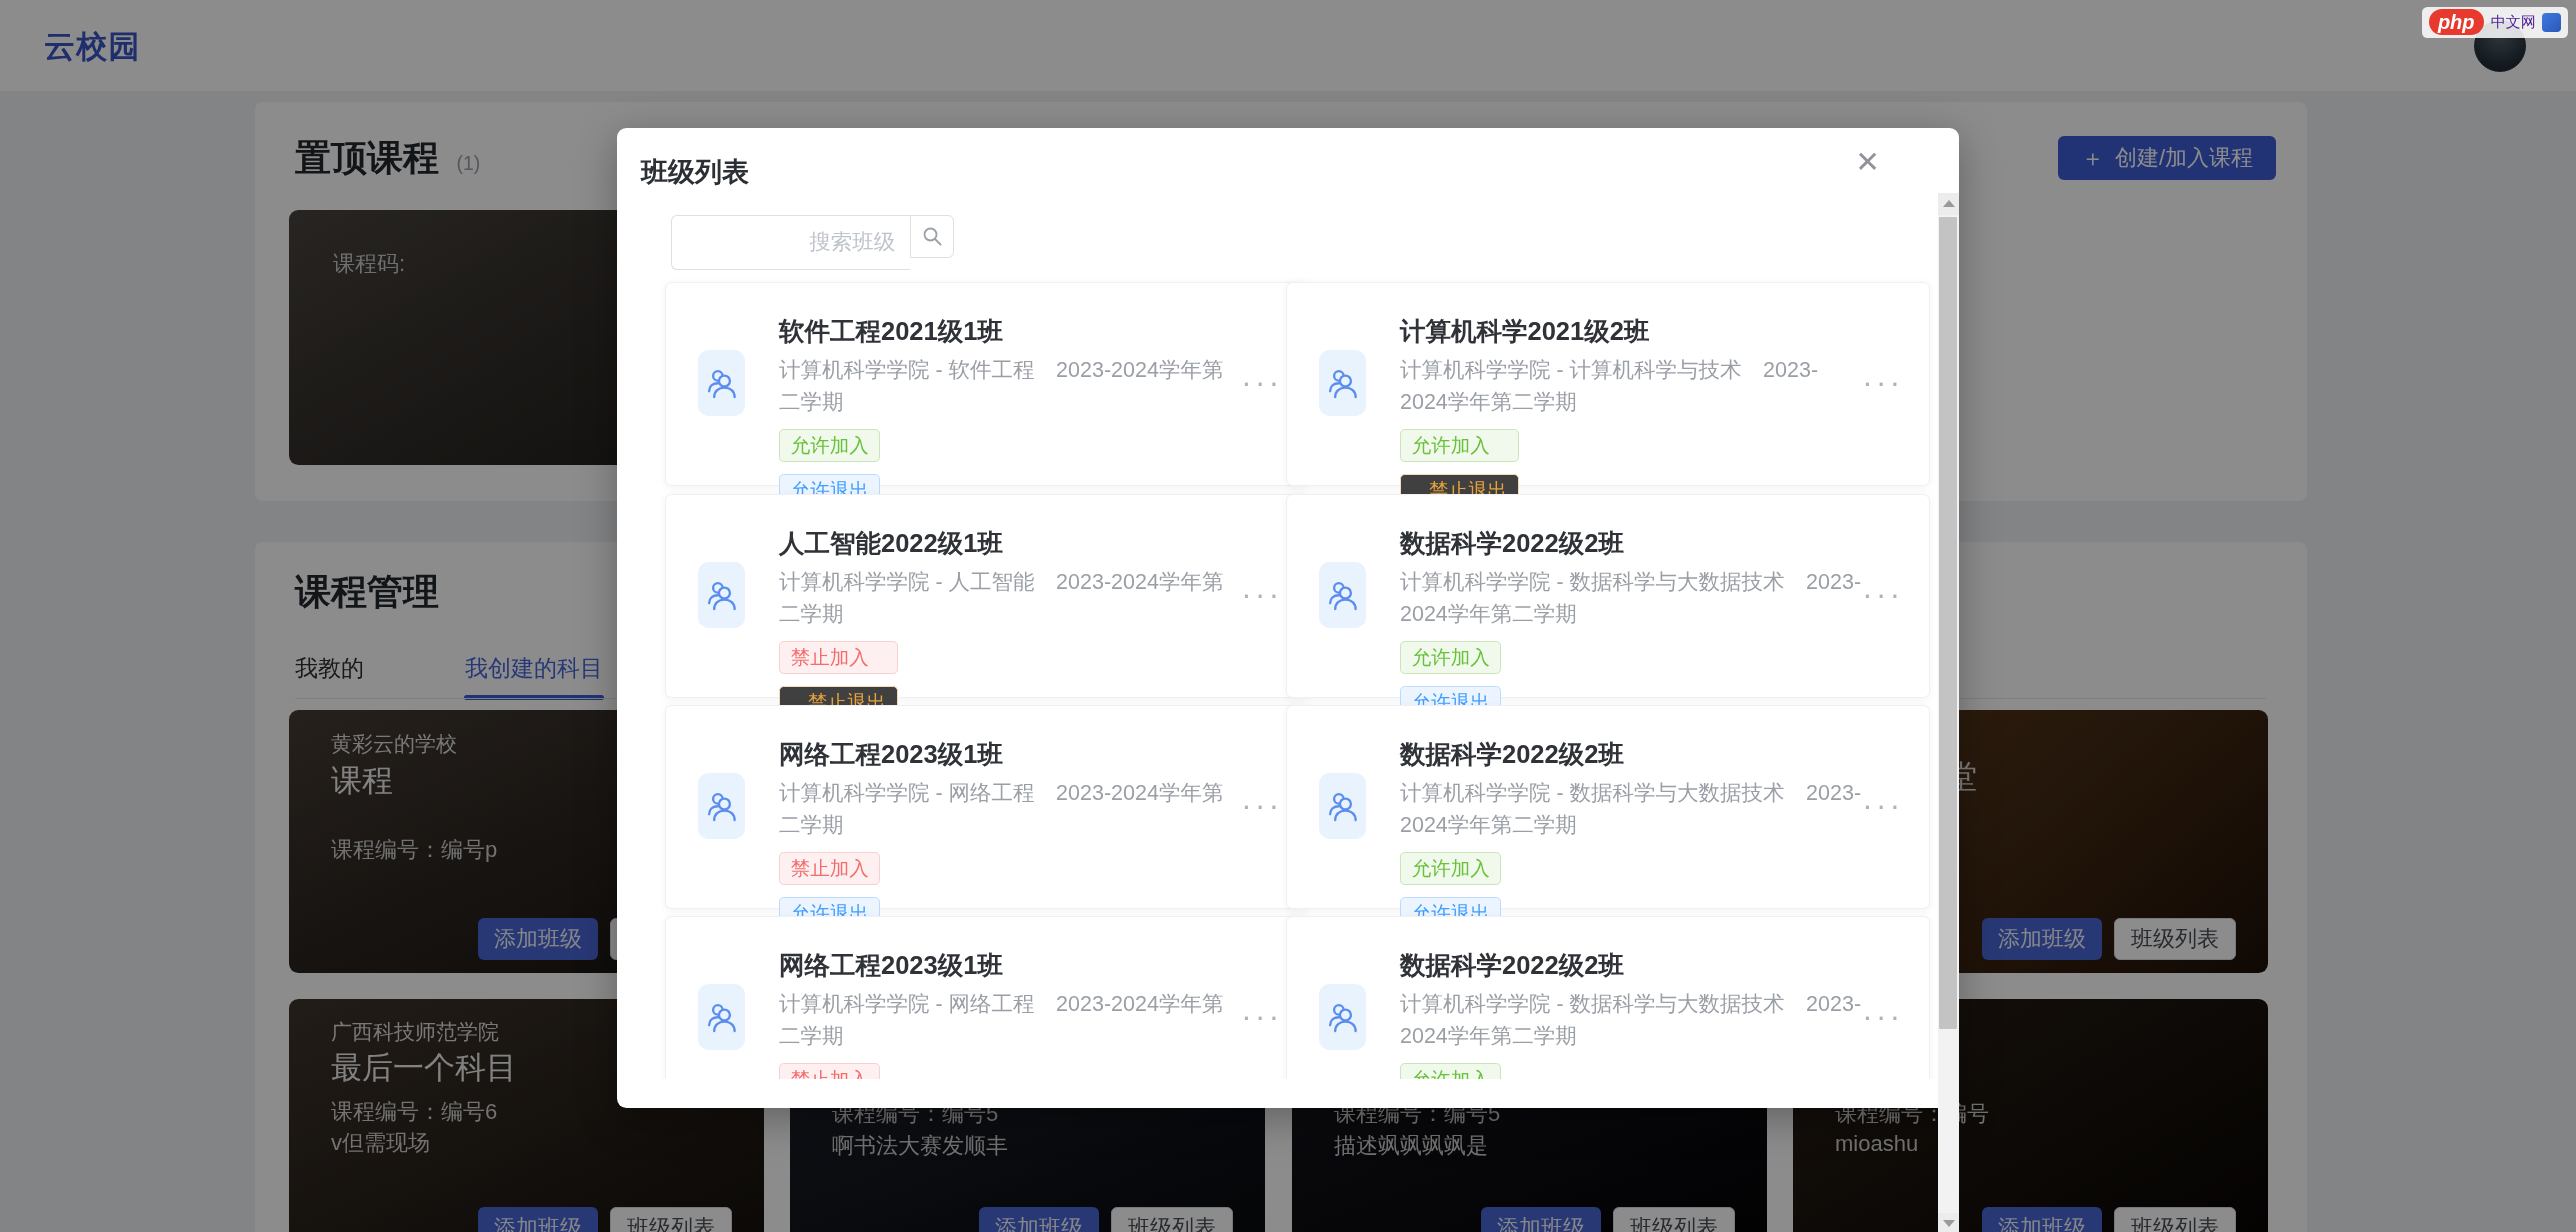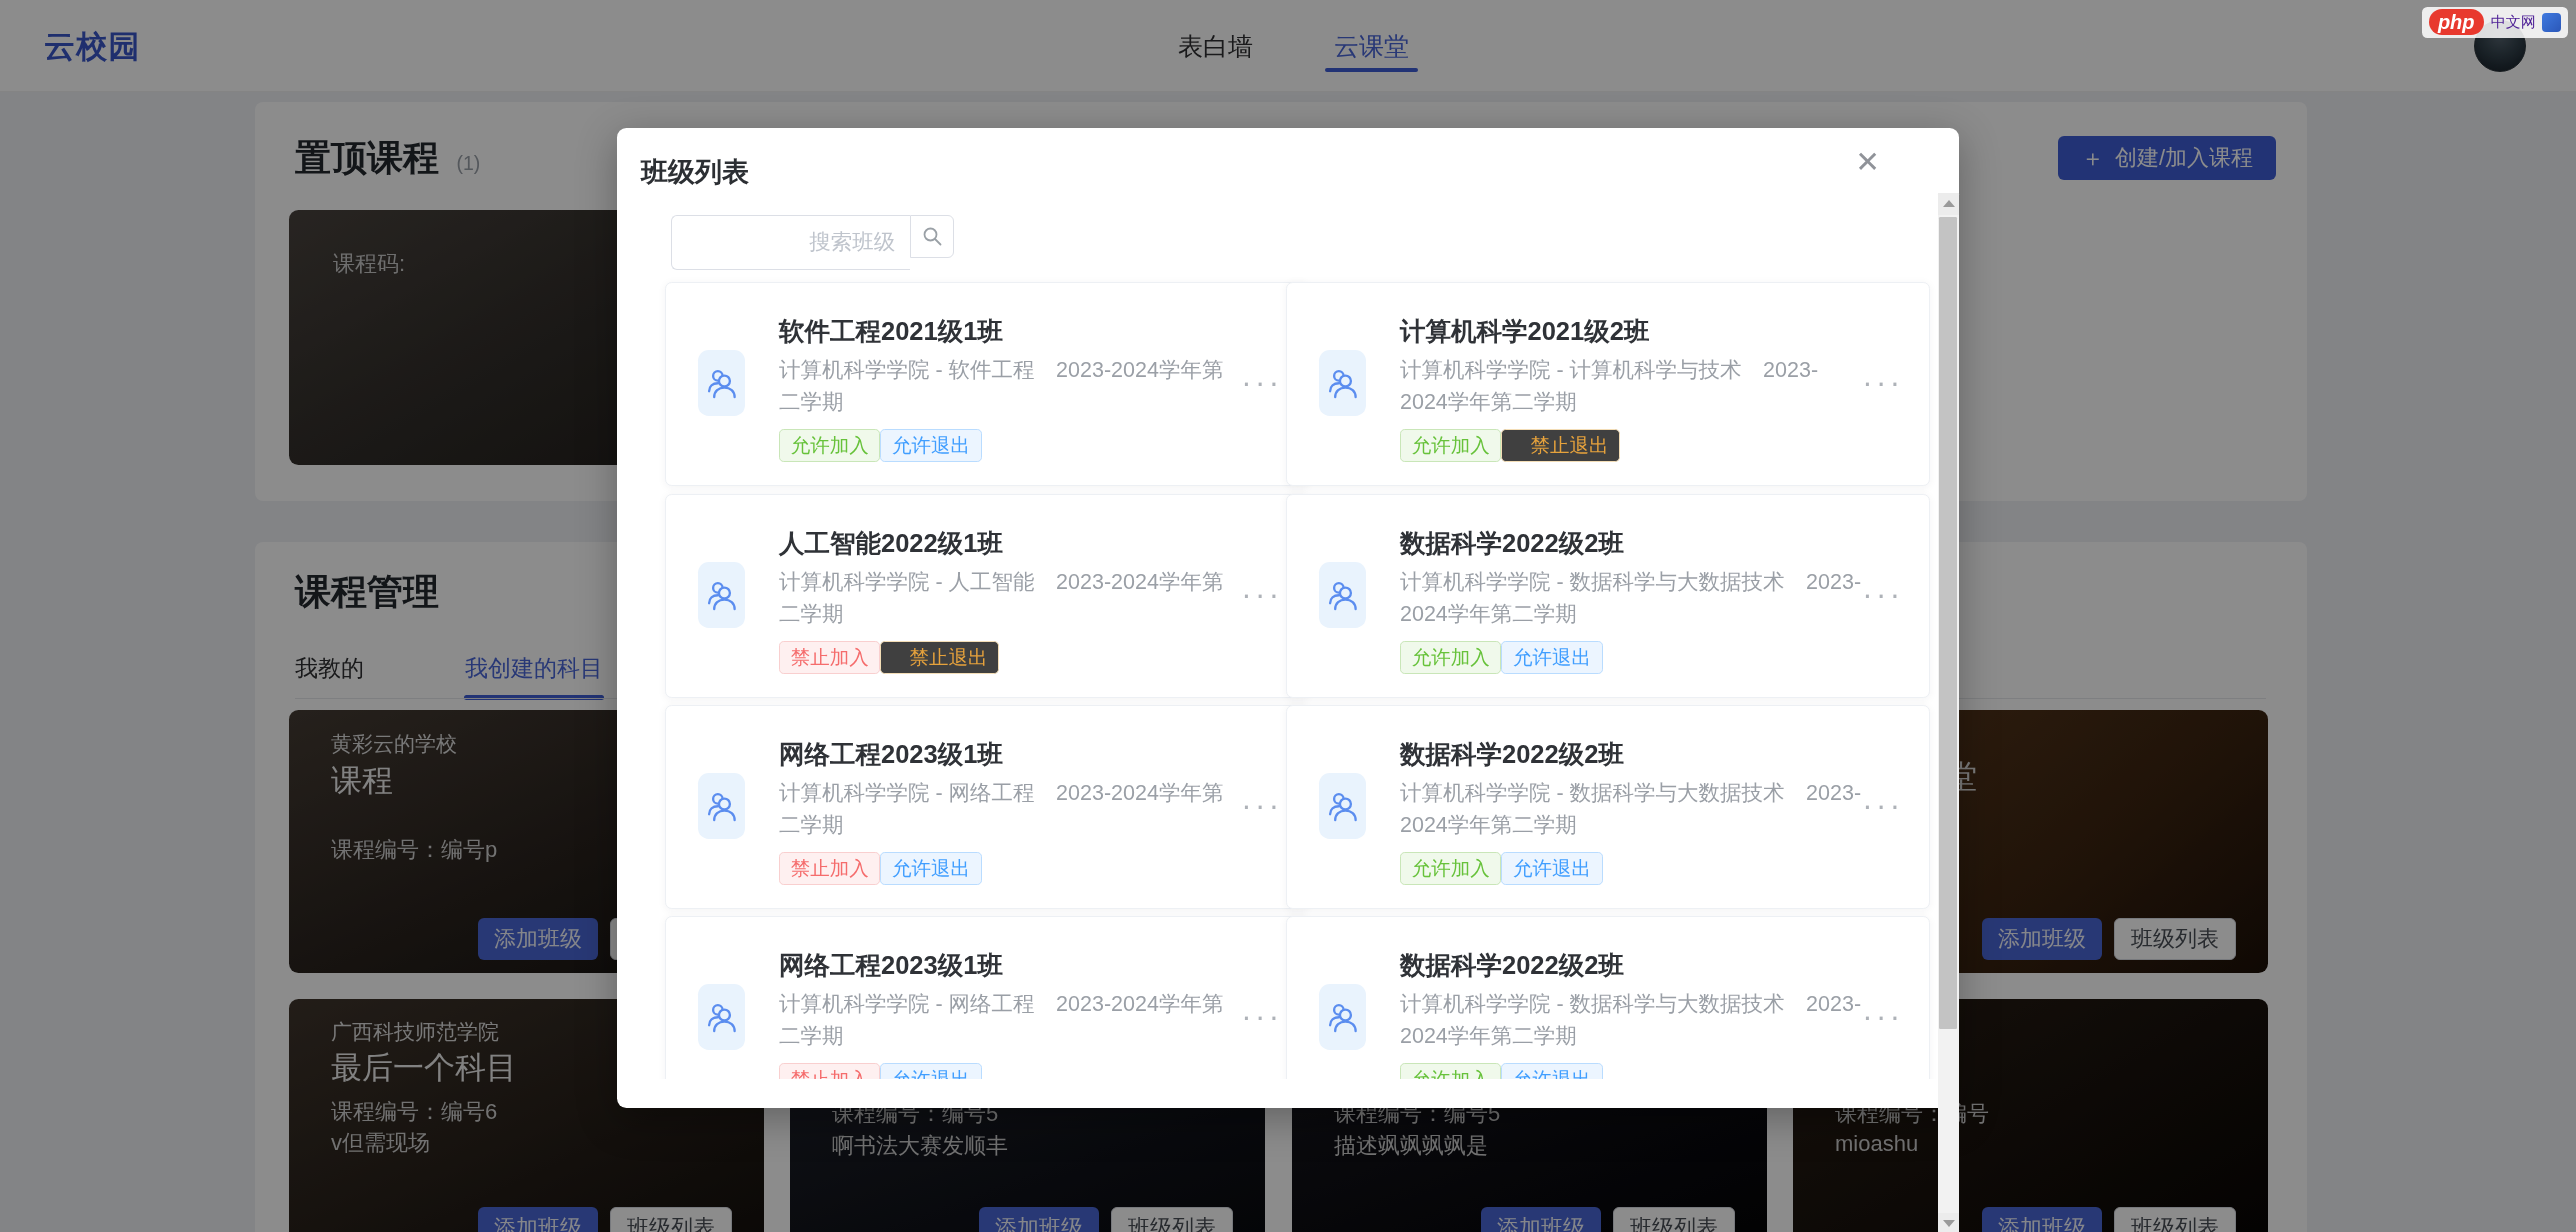--- a/index.html
+++ b/index.html
@@ -84,21 +84,21 @@
   .search-btn{width:44px;height:43px;border:0.7px solid #dcdfe6;border-radius:0 6px 6px 0;background:#fff;
     display:flex;align-items:center;justify-content:center;cursor:pointer;box-sizing:border-box;}
 
   .modal-body{position:absolute;left:0;top:0;width:1342px;height:951px;overflow:hidden;}
   .mcard{position:absolute;width:644px;height:204px;background:#fff;border:0.7px solid #edf0f4;border-radius:6.7px;
     box-shadow:0 1.3px 8px rgba(31,45,61,.05);cursor:pointer;box-sizing:border-box;}
   .mcard .ppl-tile{position:absolute;left:32px;top:67px;width:47px;height:66px;border-radius:10.7px;background:#e9f3fd;
     display:flex;align-items:center;justify-content:center;}
   .mcard .mname{position:absolute;left:113px;top:31px;font-size:25.5px;font-weight:600;color:#2f3237;}
   .mcard .minfo{position:absolute;left:113px;top:71px;width:463px;font-size:21.5px;line-height:32px;color:#9a9fa6;}
-  .mcard .mtags{position:absolute;left:113px;top:146px;display:flex;}
+  .mcard .mtags{position:absolute;left:113px;top:146px;display:flex;gap:12px;flex-direction:column;}
   .tag{font-size:19.5px;padding:4px 10.7px;border-radius:4.7px;border:0.7px solid;line-height:1.2;}
   .t-success{color:#67c23a;background:#f0f9eb;border-color:#c9e6b8;}
   .t-primary{color:#409eff;background:#ecf5ff;border-color:#b9dcff;}
   .t-danger{color:#f56c6c;background:#fef0f0;border-color:#f9cfcf;}
   .t-warning{color:#e6a23c;background:#404040;border-color:#f3ddb6;padding-left:28px;}
   .mcard .more{position:absolute;right:25.5px;top:82px;color:#aeb2b8;font-size:31px;letter-spacing:3.4px;cursor:pointer;}
 
   .col-a{left:48px;} .col-b{left:669px;}
   .row-1{top:154px;} .row-2{top:366px;} .row-3{top:577px;} .row-4{top:788px;}
   .sb-track{position:absolute;left:1321px;top:65px;width:21px;height:1041px;background:#f2f2f2;border-radius:1.3px;}
@@ -108,29 +108,20 @@
   .sb-arrow-down{width:0;height:0;border-left:6px solid transparent;border-right:6px solid transparent;border-top:7.4px solid #9a9a9a;}
   .sb-thumb{position:absolute;left:1.3px;top:24px;width:18px;height:812px;background:#c3c3c3;border-radius:1.3px;cursor:pointer;}
 </style>
 </head>
 <body>
 
 <div class="page">
 
   <div class="topbar">
     <div class="logo">云校园</div>
-    <div class="nav-tabs">
-      <div class="nav-tab">
-        <span>表白墙</span>
-      </div>
-      <div class="nav-tab active">
-        <span>云课堂</span>
-        <div class="tab-underline"></div>
-      </div>
-    </div>
     <div class="avatar"></div>
   </div>
 
   <div class="section-card" id="pinned-section">
     <div class="section-title-row">
       <span class="section-title">置顶课程</span>
       <span class="section-count">(1)</span>
     </div>
     <div class="create-btn">
       <span class="plus">＋</span>

